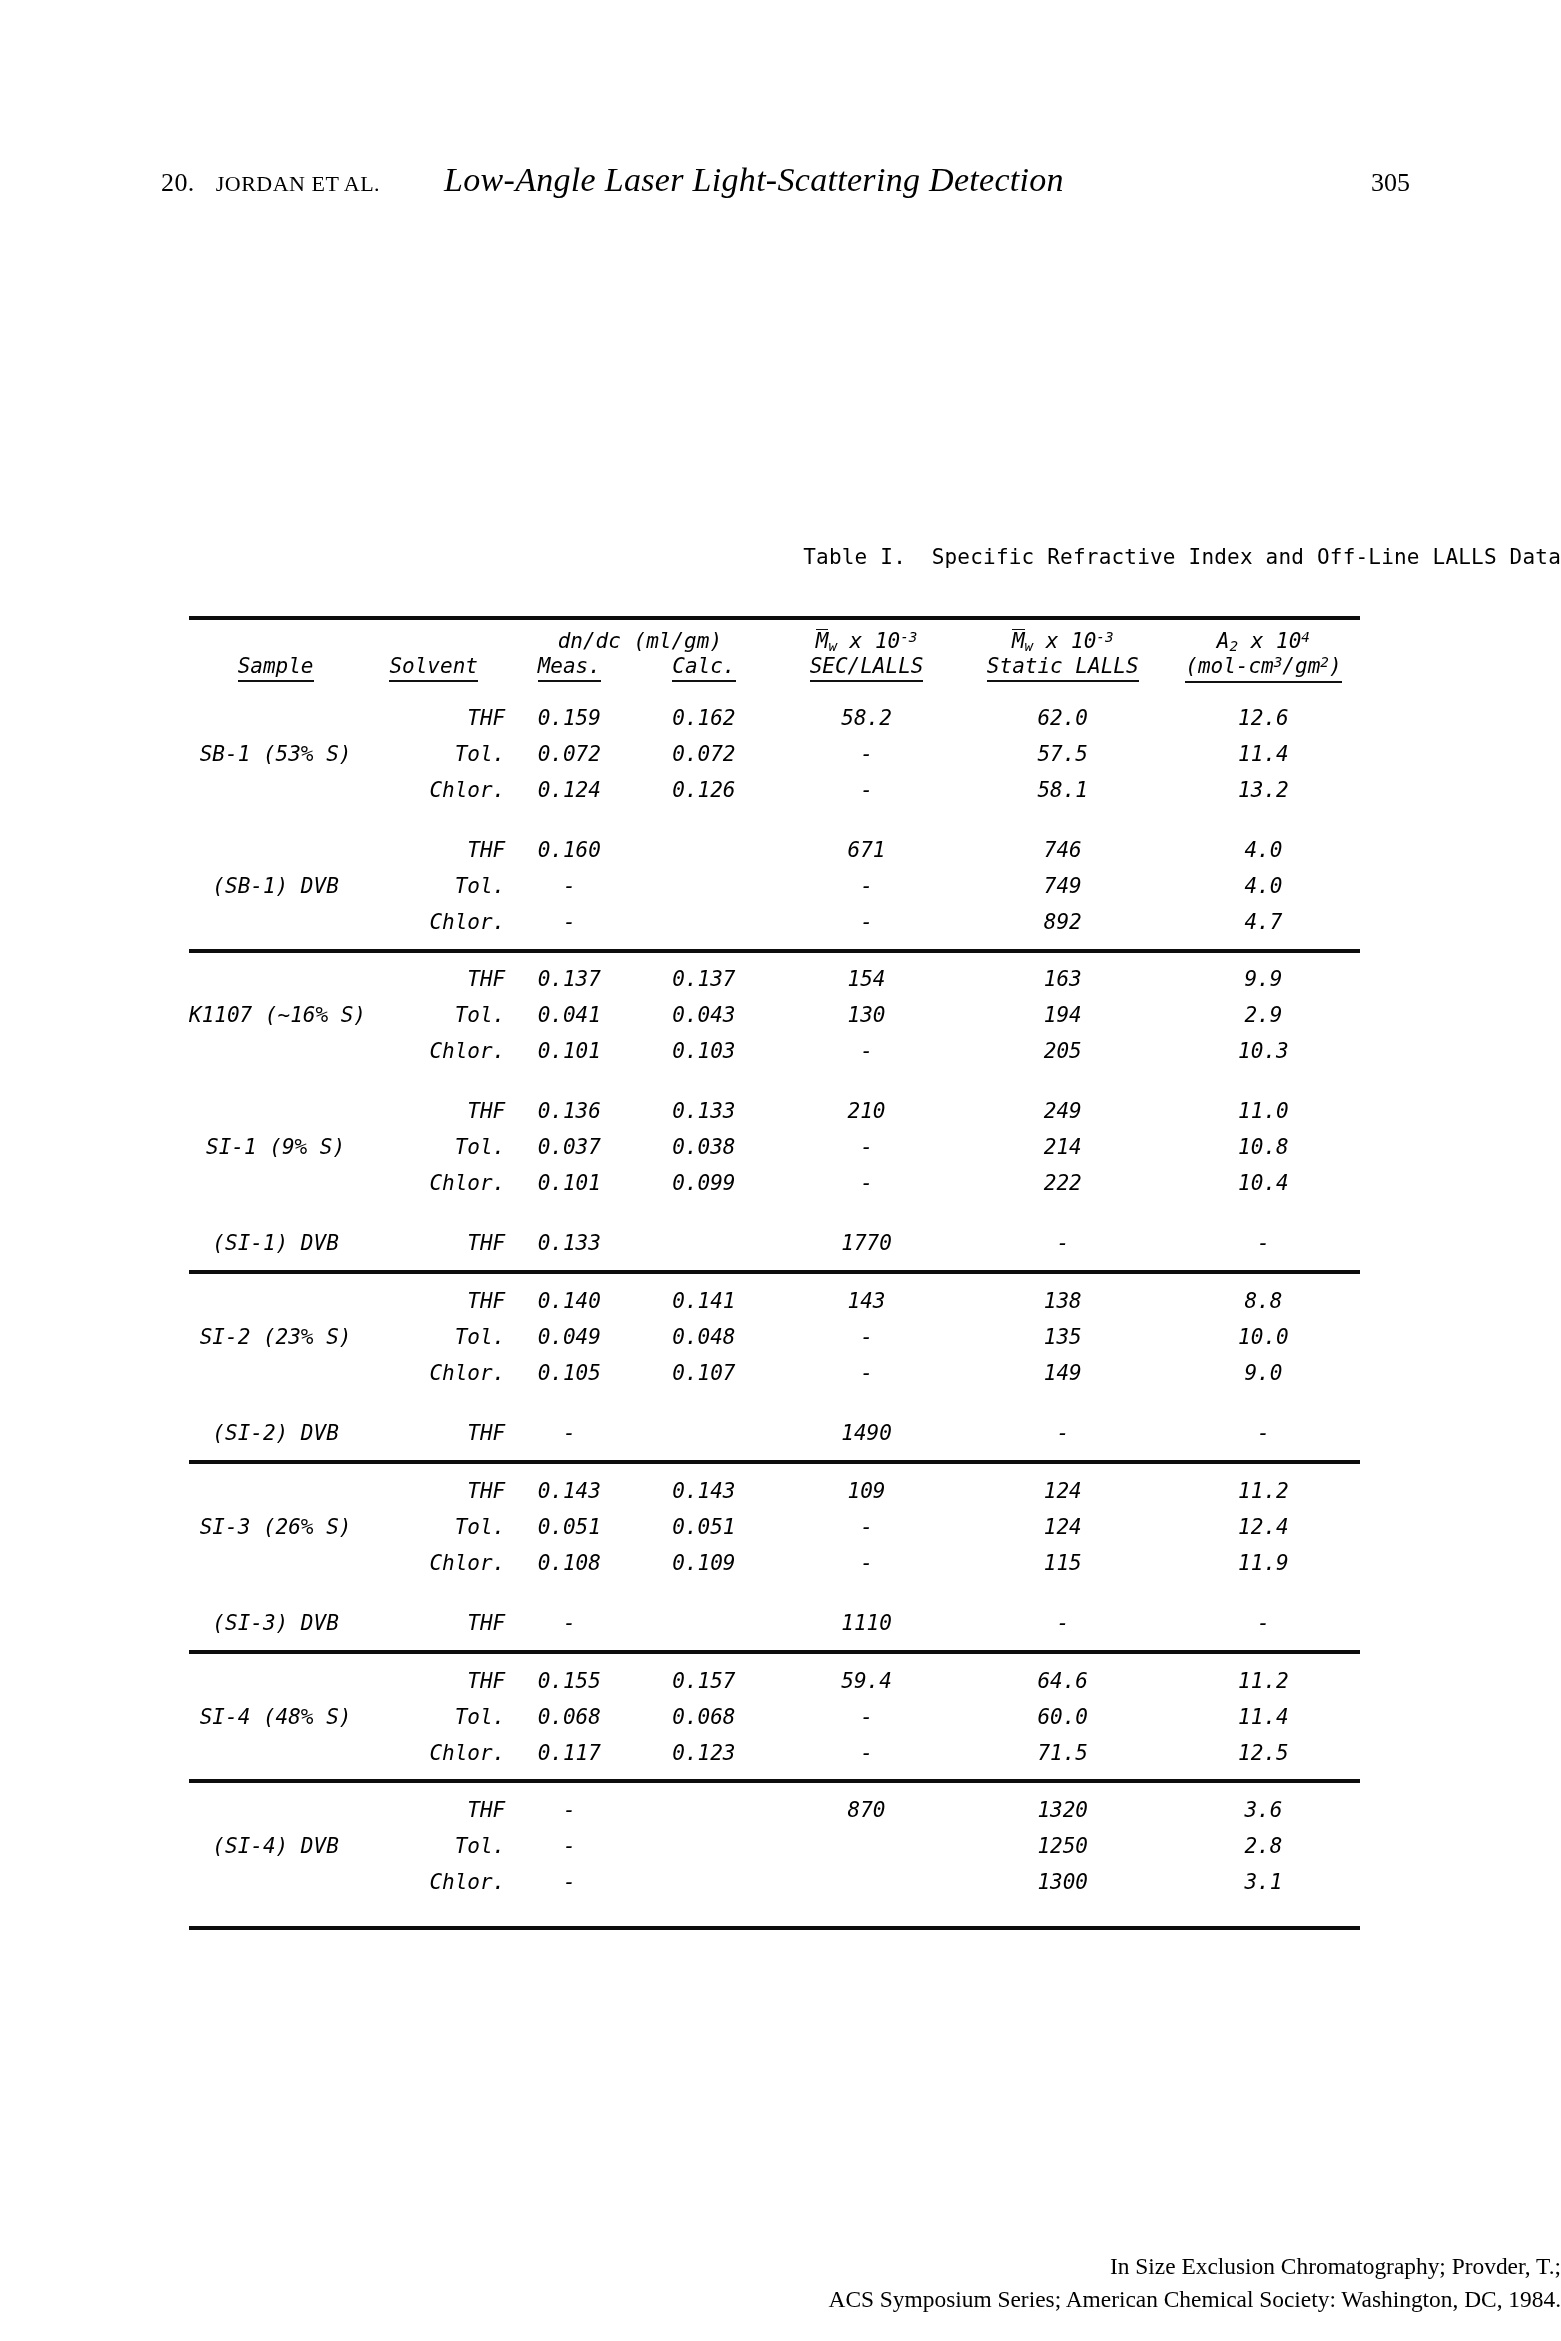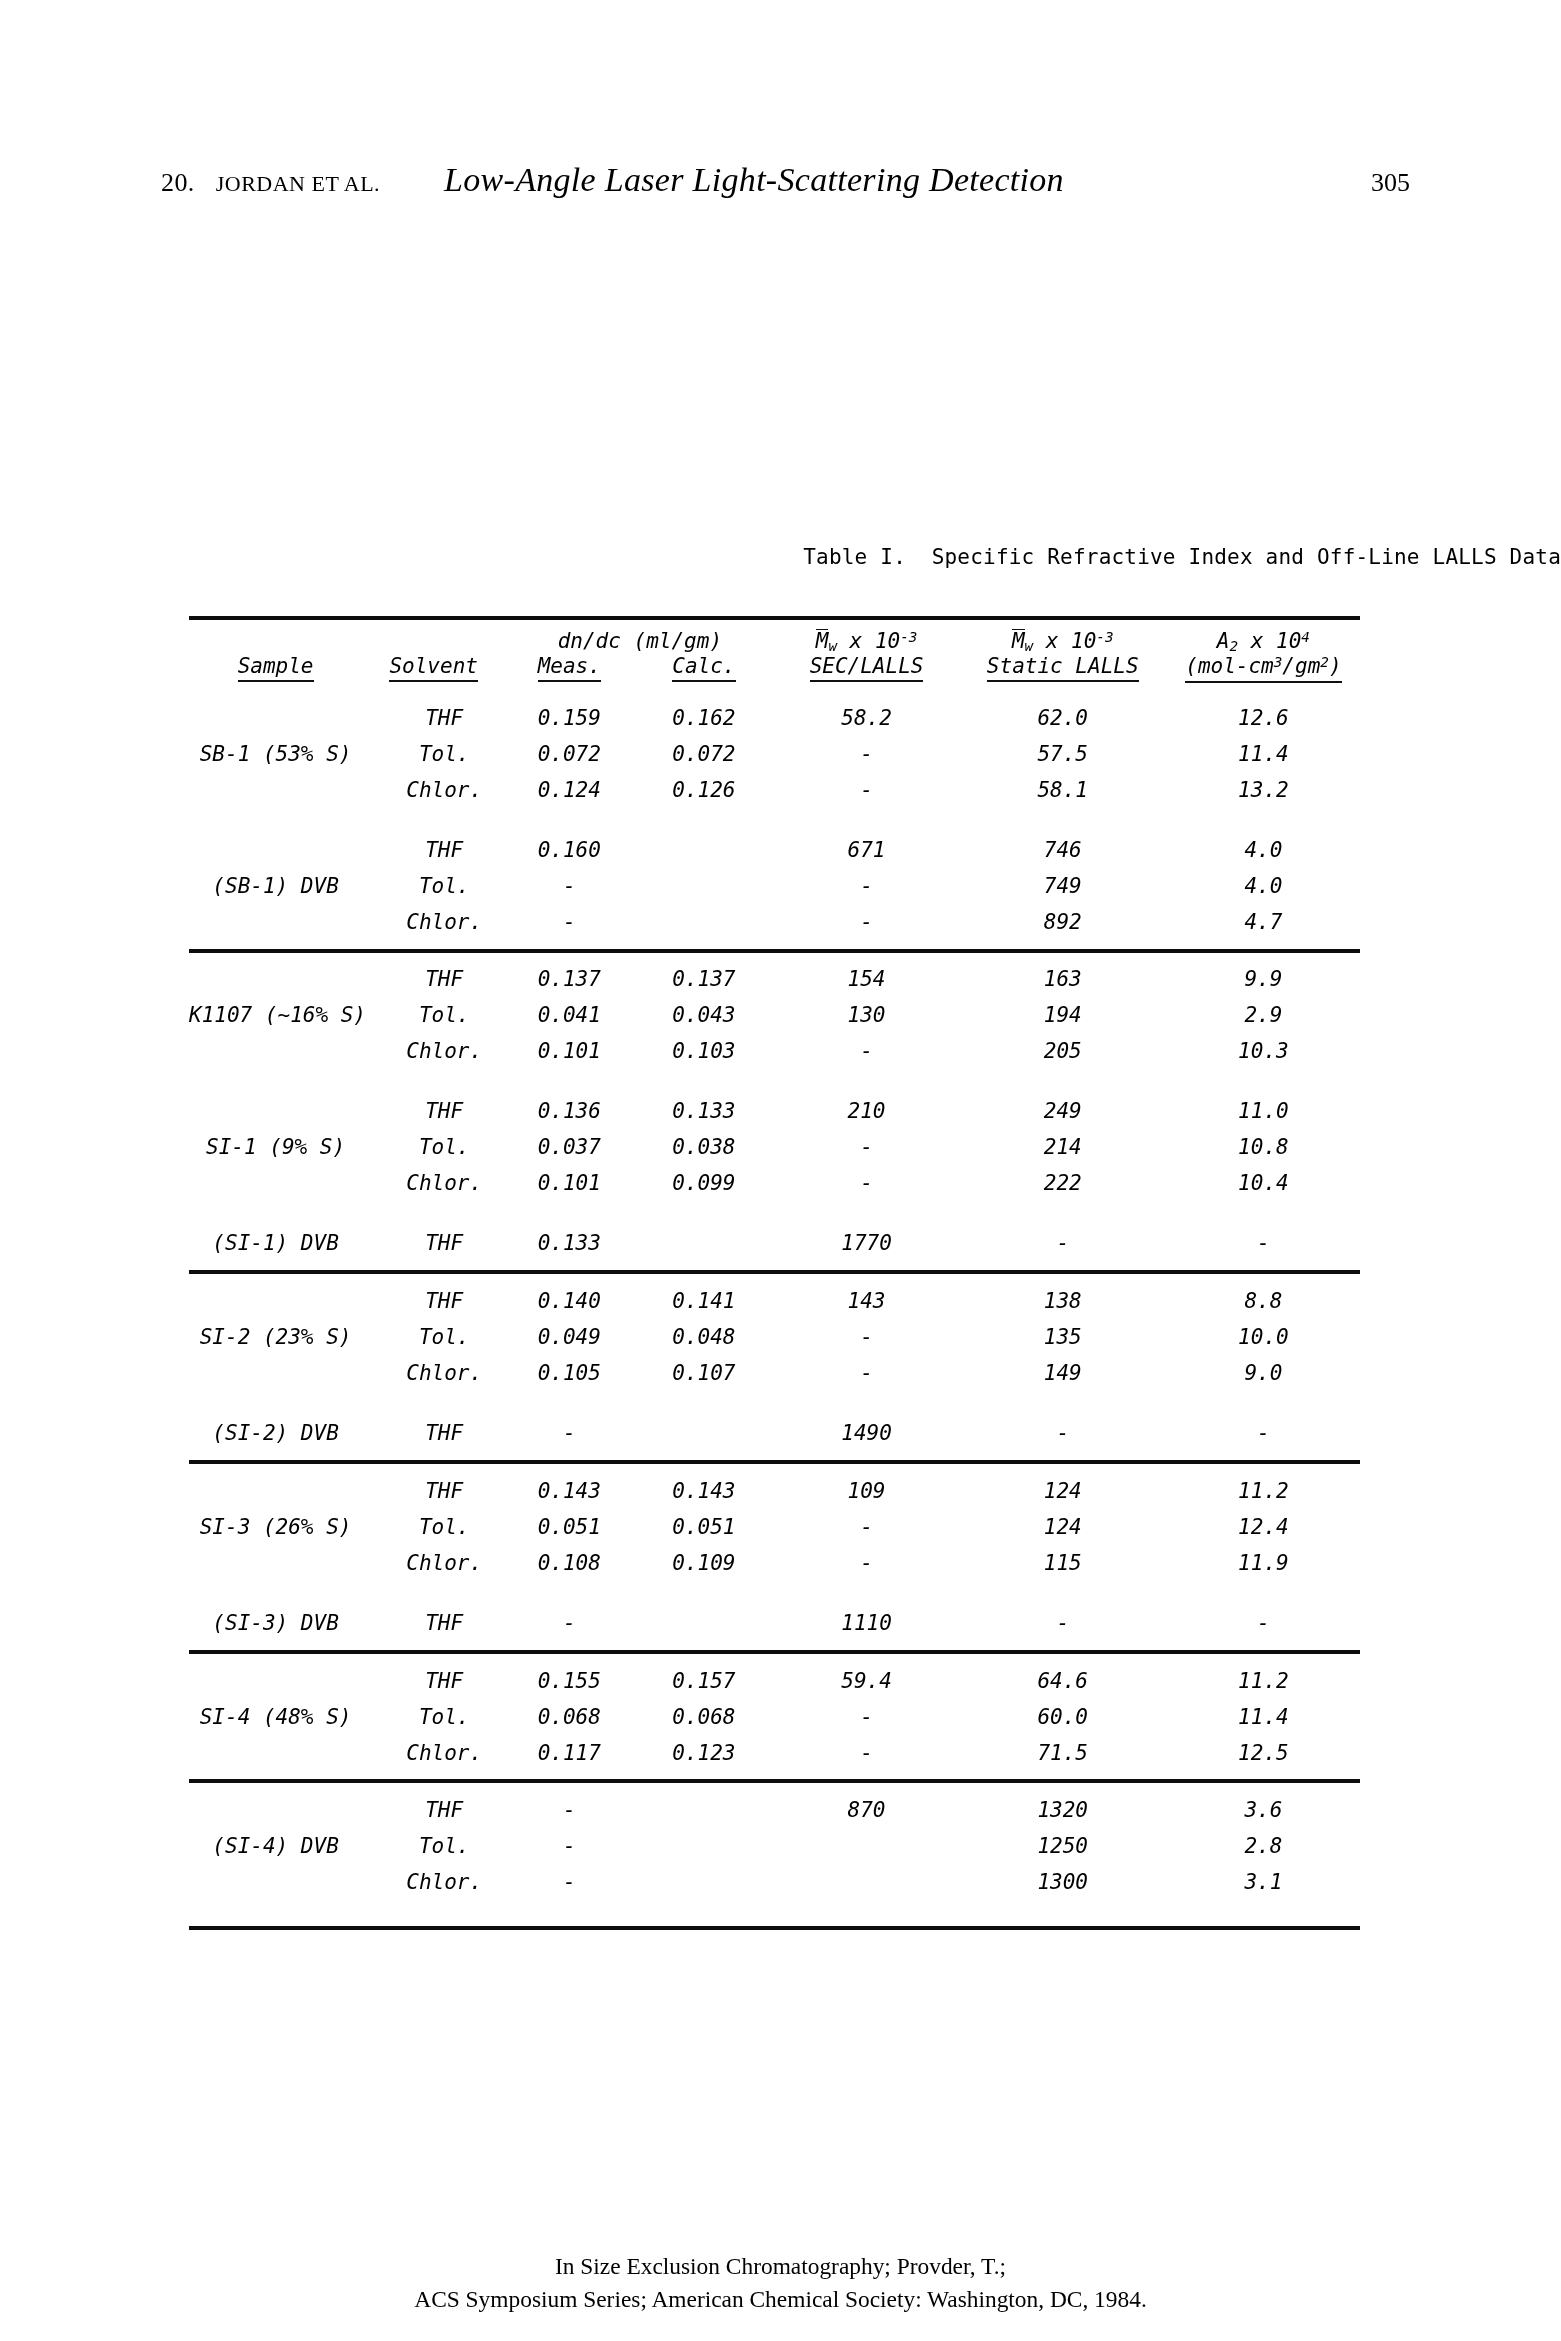--- a/index.html
+++ b/index.html
@@ -140,21 +140,21 @@
 
   
   tr.d td {
     height: 36px;
     line-height: 36px;
     text-align: center;
     white-space: nowrap;
     font-size: 21px;
   }
   tr.d td.solv-cell {
-    text-align: center;
+    text-align: right;
     padding-left: 21px;
   }
   td.sample-stack {
     text-align: left;
     padding-left: 3.5px;
     line-height: 1.28;
     vertical-align: middle;
     font-size: 21px;
     white-space: pre-line;
   }
@@ -163,21 +163,21 @@
 
   
   .hrule.bottom { height: 4.3px; }
 
   
   .footer {
     position: absolute;
     top: 2250px;
     left: 0;
     width: 1561px;
-    text-align: center;
+    text-align: right;
     font-family: "Liberation Serif", serif;
     font-size: 23.4px;
     line-height: 1.42;
   }
   .footer div { white-space: nowrap; }
 </style>
 </head>
 <body>
 
 <div class="running-head">

